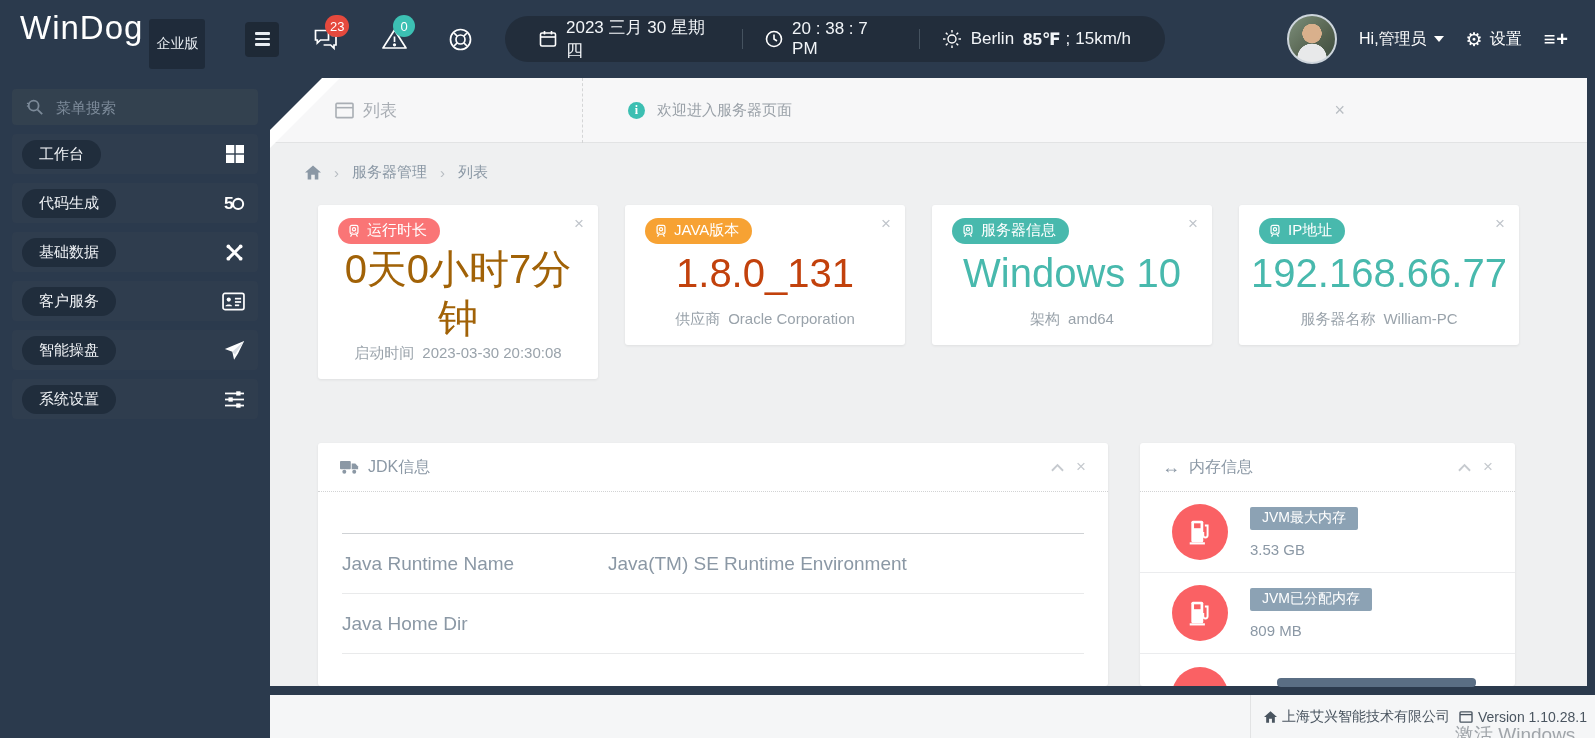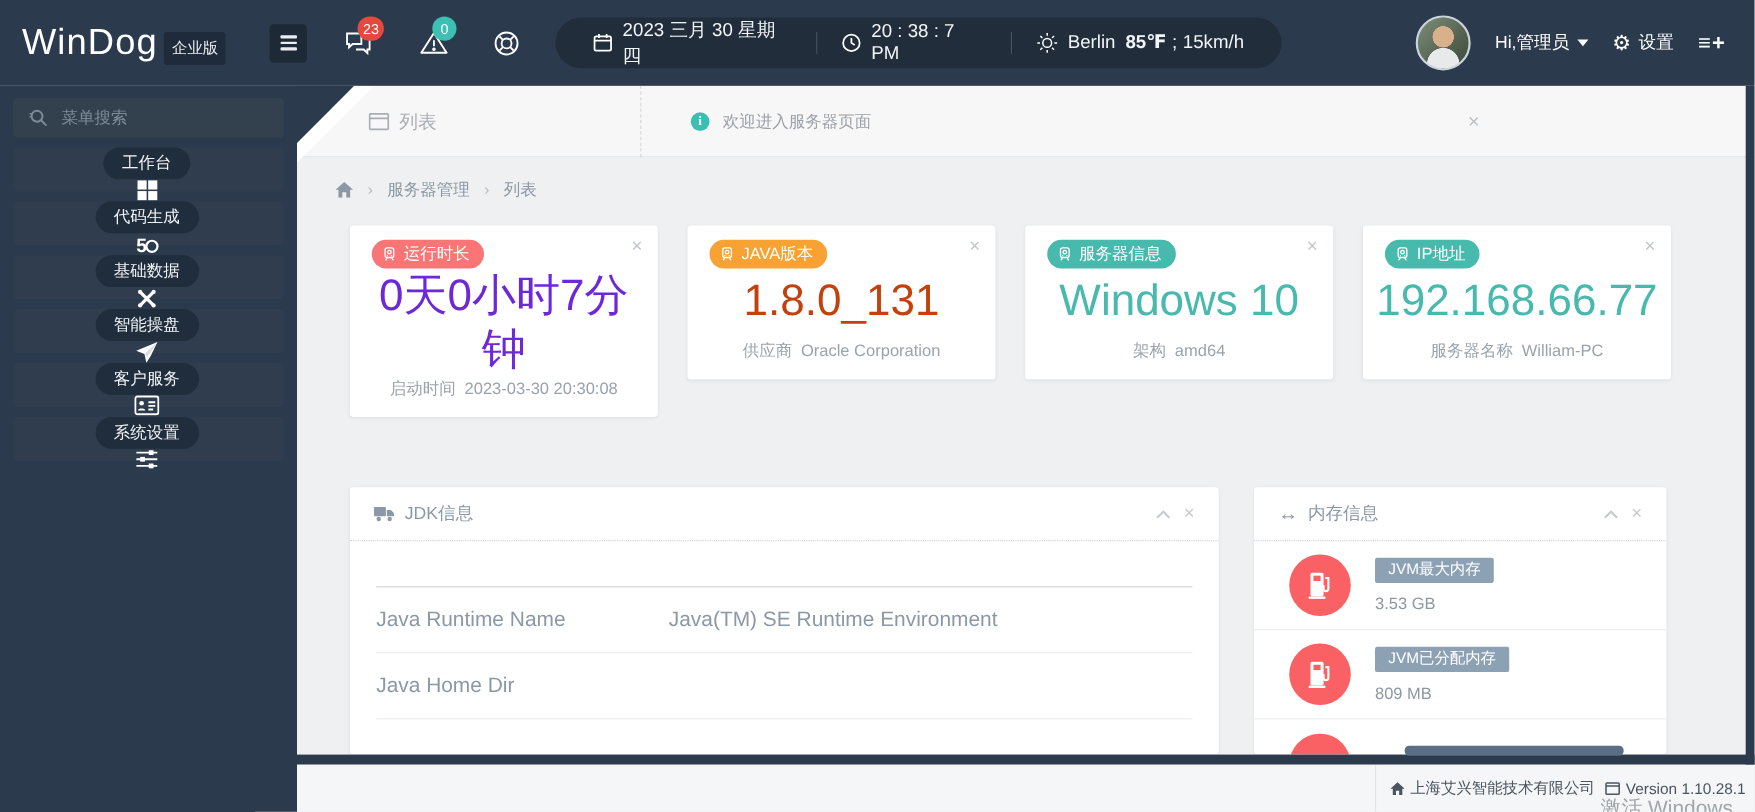--- a/index.html
+++ b/index.html
@@ -2,21 +2,21 @@
 <html><head>
 <meta charset="utf-8">
 <style>
   * { margin:0; padding:0; box-sizing:border-box; }
   html,body { width:1595px; height:738px; overflow:hidden; font-family:"Liberation Sans","DejaVu Sans",sans-serif; background:#eff0f1; }
 
   
   .header { position:absolute; top:0; left:0; width:1595px; height:78px; background:#2b3a4d; display:flex; align-items:center; z-index:30; }
   .logo-wrap { display:flex; align-items:flex-start; margin-left:20px; width:225px; }
   .logo { color:#fff; font-size:33px; font-weight:400; letter-spacing:1px; }
-  .edition { background:#1f2b3a; color:#e8edf2; font-size:14px; padding:6px 7px; border-radius:3px; margin-left:6px; margin-top:10px; }
+  .edition { background:#1f2b3a; color:#e8edf2; font-size:14px; padding:16px 7px; border-radius:3px; margin-left:6px; margin-top:10px; }
   .burger { width:34px; height:35px; background:#1e2936; border-radius:4px; display:flex; flex-direction:column; justify-content:center; align-items:center; gap:3px; cursor:pointer; }
   .burger span { display:block; width:15px; height:2.5px; background:#e8edf2; border-radius:1px; }
   .hicon { position:relative; margin-left:38px; color:#fff; display:flex; align-items:flex-end; }
   .hbadge { position:absolute; top:-12px; left:12px; min-width:22px; height:22px; border-radius:11px; color:#fff; font-size:13px; display:flex; align-items:center; justify-content:center; padding:0 5px; }
   .hbadge.red { background:#e5493d; }
   .hbadge.teal { background:#3cc0b3; }
   .timebar { margin-left:32px; height:46px; width:660px; background:#222d3b; border-radius:23px; display:flex; align-items:center; color:#f2f5f8; font-size:17px; padding:0 34px; }
   .timebar .seg { display:flex; align-items:center; gap:9px; }
   .timebar .vdiv { width:1px; height:20px; background:#45525f; margin:0 22px; }
   .timebar b { font-weight:bold; }
@@ -29,21 +29,21 @@
   .caret-down { width:0; height:0; border-left:5px solid transparent; border-right:5px solid transparent; border-top:6px solid #fff; }
   .hset { display:flex; align-items:center; gap:7px; font-size:16px; cursor:pointer; }
   .gear-glyph { font-size:19px; line-height:1; }
   .listplus { font-size:20px; font-weight:bold; letter-spacing:1px; cursor:pointer; }
 
   
   .sidebar { position:absolute; top:78px; left:0; width:270px; bottom:0; background:#2b3a4d; z-index:20; }
   .search-box { margin:11px 12px 4px 12px; height:36px; background:#33414f; border-radius:4px; display:flex; align-items:center; padding:0 14px; gap:12px; color:#7c8a99; }
   .search-box input { background:transparent; border:none; outline:none; color:#aeb9c4; font-size:15px; width:170px; font-family:inherit; }
   .search-box input::placeholder { color:#7c8a99; }
-  .menu-item { margin:9px 12px 0 12px; height:40px; background:#2f3d4e; border-radius:4px; display:flex; align-items:center; justify-content:space-between; padding:0 13px 0 10px; cursor:pointer;flex-direction:column; }
+  .menu-item { margin:9px 12px 0 12px; height:40px; background:#2f3d4e; border-radius:4px; display:flex; align-items:center; justify-content:space-between; padding:0 13px 0 10px; cursor:pointer; }
   .menu-pill { background:#202d3c; border-radius:15px; padding:5px 17px; color:#f0f3f6; font-size:15px; }
   .menu-item svg, .menu-item .micon { color:#fff; }
 
   
   .main { position:absolute; top:78px; left:270px; right:0; bottom:0; background:#eff0f1; }
   .tabbar { position:absolute; top:0; left:0; right:0; height:65px; background:#f7f7f8; border-bottom:1px solid #e2e3e4; }
   .fold-white { position:absolute; top:0; left:0; width:0; height:0; border-top:70px solid #ffffff; border-right:70px solid transparent; }
   .fold-dark { position:absolute; top:0; left:0; width:0; height:0; border-top:52px solid #2b3a4d; border-right:52px solid transparent; }
   .tab-zone { position:absolute; left:0; top:0; height:65px; width:313px; border-right:1px dashed #d4d5d6; display:flex; align-items:center; }
   .tab { display:flex; align-items:center; gap:9px; margin-left:65px; color:#a9aeb4; font-size:17px; cursor:pointer; }
@@ -244,39 +244,39 @@
           <path d="M18 6 L6 18"></path>
         <circle cx="5" cy="5" r="2.2" fill="#fff" stroke="none"></circle>
           <circle cx="19" cy="5" r="2.2" fill="#fff" stroke="none"></circle>
         <circle cx="5" cy="19" r="2.2" fill="#fff" stroke="none"></circle>
           <circle cx="19" cy="19" r="2.2" fill="#fff" stroke="none"></circle>
       </svg>
     </span>
   </div>
 
   <div class="menu-item">
-    <span class="menu-pill">智能操盘</span>
-    <span class="micon">
-      <svg width="21" height="21" viewBox="0 0 24 24" fill="#fff">
-        <path d="M23 1 L1 10.2 L9.5 13.5 L11.5 22.5 L16 15.5 Z"></path>
-        <path d="M9.5 13.5 L23 1 L12.5 16.8 Z" fill="#d9dee4"></path>
-      </svg>
-    </span>
-  </div>
-
-  <div class="menu-item">
     <span class="menu-pill">客户服务</span>
     <span class="micon">
       <svg width="23" height="19" viewBox="0 0 24 20" fill="none" stroke="#fff" stroke-width="1.8">
         <rect x="1" y="1.5" width="22" height="17" rx="2"></rect>
         <circle cx="7" cy="8" r="2.2" fill="#fff" stroke="none"></circle>
         <path d="M3.5 15 C3.5 12.5 10.5 12.5 10.5 15" fill="#fff" stroke="none"></path>
         <line x1="13.5" y1="7" x2="20" y2="7"></line>
           <line x1="13.5" y1="10.5" x2="20" y2="10.5"></line>
           <line x1="13.5" y1="14" x2="18" y2="14"></line>
+      </svg>
+    </span>
+  </div>
+
+  <div class="menu-item">
+    <span class="menu-pill">智能操盘</span>
+    <span class="micon">
+      <svg width="21" height="21" viewBox="0 0 24 24" fill="#fff">
+        <path d="M23 1 L1 10.2 L9.5 13.5 L11.5 22.5 L16 15.5 Z"></path>
+        <path d="M9.5 13.5 L23 1 L12.5 16.8 Z" fill="#d9dee4"></path>
       </svg>
     </span>
   </div>
 
   <div class="menu-item">
     <span class="menu-pill">系统设置</span>
     <span class="micon">
       <svg width="21" height="19" viewBox="0 0 24 22" stroke="#fff" stroke-width="2">
         <line x1="1" y1="4" x2="23" y2="4"></line>
           <rect x="14" y="1.5" width="5" height="5" fill="#fff" stroke="none"></rect>
@@ -331,21 +331,21 @@
           <rect x="3.5" y="1.5" width="9" height="10" rx="2"></rect>
           <circle cx="8" cy="6" r="1.8"></circle>
           <circle cx="5.8" cy="9.6" r="0.7" fill="#fff" stroke="none"></circle>
             <circle cx="10.2" cy="9.6" r="0.7" fill="#fff" stroke="none"></circle>
           <line x1="5.5" y1="12" x2="4" y2="14.5"></line>
             <line x1="10.5" y1="12" x2="12" y2="14.5"></line>
         </svg>
         <span>运行时长</span>
       </span>
       <span class="card-close">×</span>
-      <div class="value" style="color: #6d28d9;">0天0小时7分钟</div>
+      <div class="value" style="color: #a16207;">0天0小时7分钟</div>
       <div class="caption">
         <span class="cl">启动时间</span><span>2023-03-30 20:30:08</span>
       </div>
     </div>
 
     <div class="card">
       <span class="badge" style="background: rgb(247, 162, 51);">
         <svg width="14" height="14" viewBox="0 0 16 16" fill="none" stroke="#fff" stroke-width="1.4">
           <rect x="3.5" y="1.5" width="9" height="10" rx="2"></rect>
           <circle cx="8" cy="6" r="1.8"></circle>

